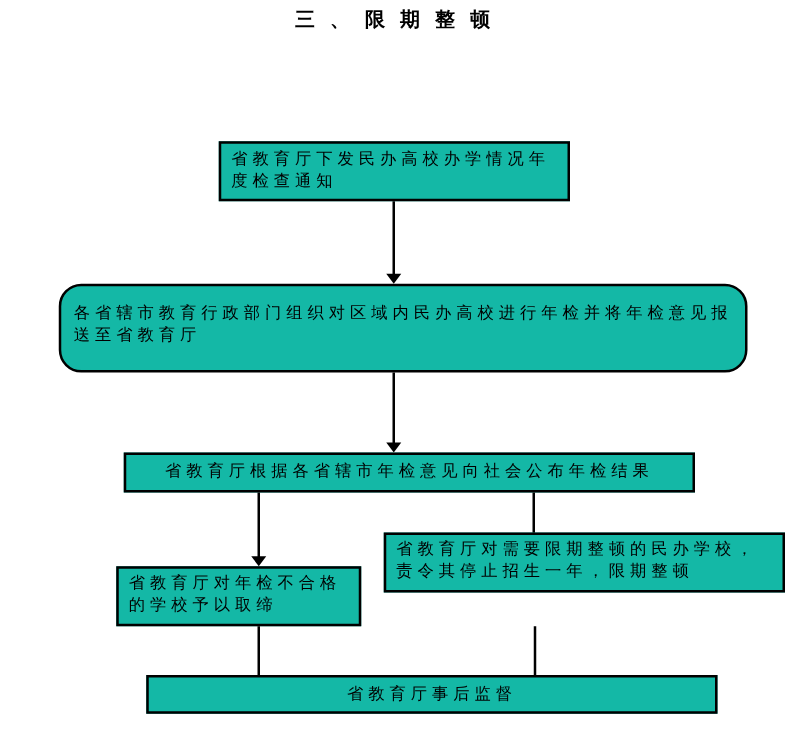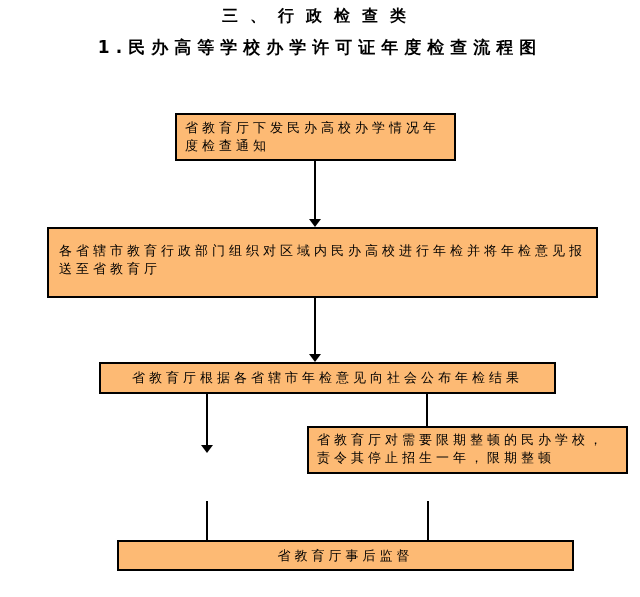--- a/index.html
+++ b/index.html
@@ -35,21 +35,21 @@
     text-align: center;
     font-size: 17px;
     font-weight: bold;
     letter-spacing: 6px;
     white-space: nowrap;
   }
   .node {
     position: absolute;
     box-sizing: border-box;
     border: 2px solid #000000;
-    background: #fdba74;
+    background: #14b8a6;
     font-size: 13px;
     letter-spacing: 4px;
     line-height: 18px;
     text-align: left;
   }
   .node.center-text {
     text-align: center;
     display: flex;
     align-items: center;
     justify-content: center;
@@ -73,42 +73,41 @@
     bottom: 0;
     width: 0;
     height: 0;
     border-left: 6px solid transparent;
     border-right: 6px solid transparent;
     border-top: 8px solid #000000;
   }
 
   
   #node-annual-notice        { left: 175px; top: 113px; width: 281px; height: 48px; padding: 4px 8px; }
-  #node-city-inspection      { left: 47px;  top: 227px; width: 551px; height: 71px; padding: 13px 10px 0 10px; }
+  #node-city-inspection      { left: 47px;  top: 227px; width: 551px; height: 71px; padding: 13px 10px 0 10px; border-radius: 18px; }
   #node-publish-results      { left: 87px;  top: 362px; width: 457px; height: 32px; }
   #node-ban-unqualified      { left: 93px;  top: 453px; width: 196px; height: 48px; padding: 3px 8px; }
   #node-rectification-order  { left: 307px; top: 426px; width: 321px; height: 48px; padding: 3px 8px; }
   #node-post-supervision     { left: 105px; top: 540px; width: 457px; height: 31px; }
 
   
   #arrow-notice-to-city      { left: 309px; top: 161px; height: 66px; }
   #arrow-city-to-publish     { left: 309px; top: 298px; height: 64px; }
   #arrow-publish-to-ban      { left: 201px; top: 394px; height: 59px; }
   #arrow-publish-to-rectify  { left: 421px; top: 394px; height: 59px; }
   #arrow-ban-to-supervision  { left: 201px; top: 501px; height: 56px; }
   #arrow-rectify-to-supervision { left: 422px; top: 501px; height: 56px; }
 </style>
 </head>
 <body>
 
 <div class="canvas">
 
-  <div class="section-title">三、行政检查类</div>
+  <div class="section-title">三、限期整顿</div>
 
-  <div class="chart-title">1.民办高等学校办学许可证年度检查流程图</div>
 
   <div class="node" id="node-annual-notice">省教育厅下发民办高校办学情况年度检查通知</div>
 
   <div class="arrow" id="arrow-notice-to-city">
     <div class="shaft"></div>
     <div class="head"></div>
   </div>
 
   <div class="node" id="node-city-inspection">各省辖市教育行政部门组织对区域内民办高校进行年检并将年检意见报送至省教育厅</div>
 
@@ -122,20 +121,21 @@
   <div class="arrow" id="arrow-publish-to-ban">
     <div class="shaft"></div>
     <div class="head"></div>
   </div>
 
   <div class="arrow" id="arrow-publish-to-rectify">
     <div class="shaft"></div>
     <div class="head"></div>
   </div>
 
+  <div class="node" id="node-ban-unqualified">省教育厅对年检不合格的学校予以取缔</div>
 
   <div class="node" id="node-rectification-order">省教育厅对需要限期整顿的民办学校，责令其停止招生一年，限期整顿</div>
 
   <div class="arrow" id="arrow-ban-to-supervision">
     <div class="shaft"></div>
     <div class="head"></div>
   </div>
 
   <div class="arrow" id="arrow-rectify-to-supervision">
     <div class="shaft"></div>

